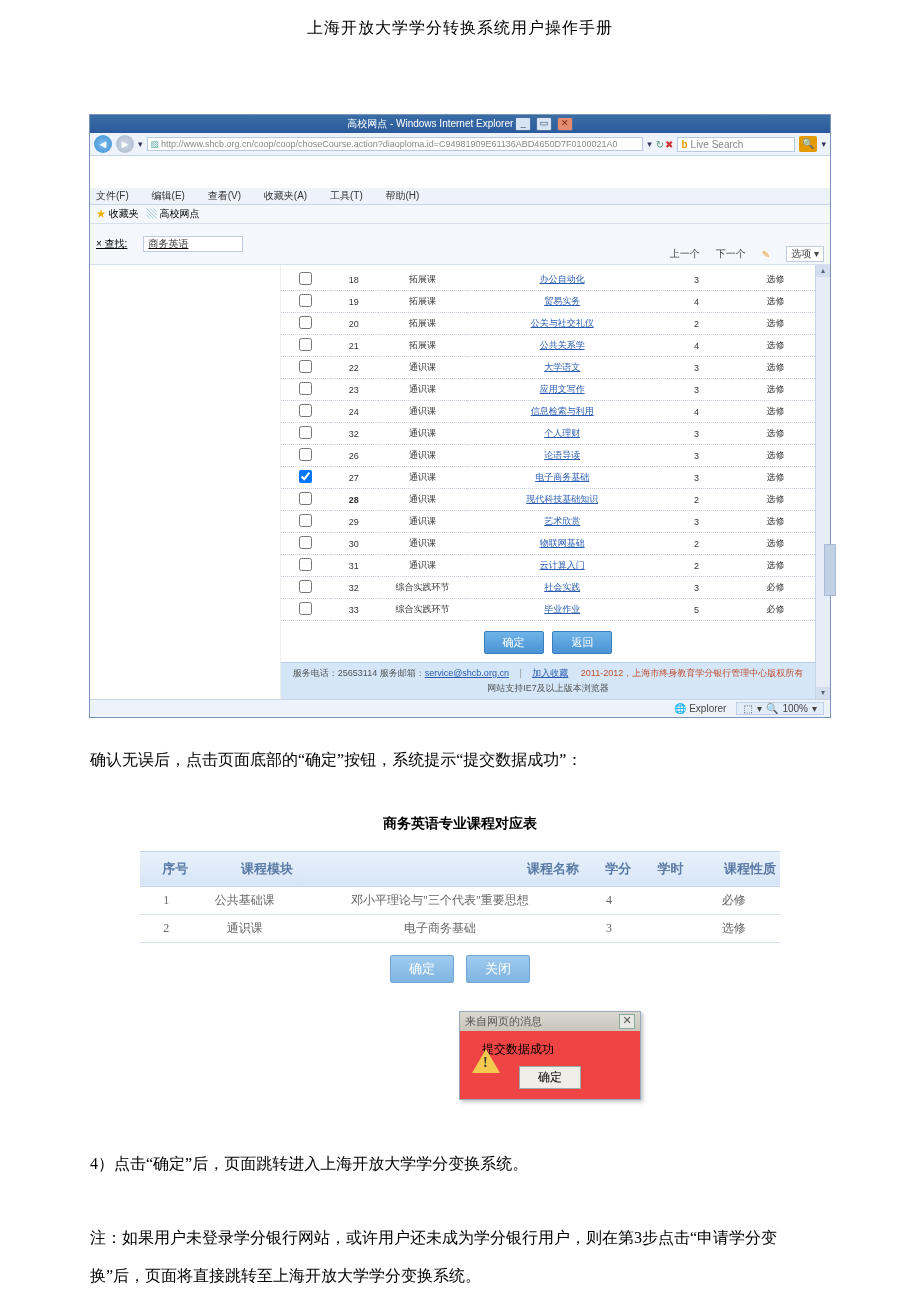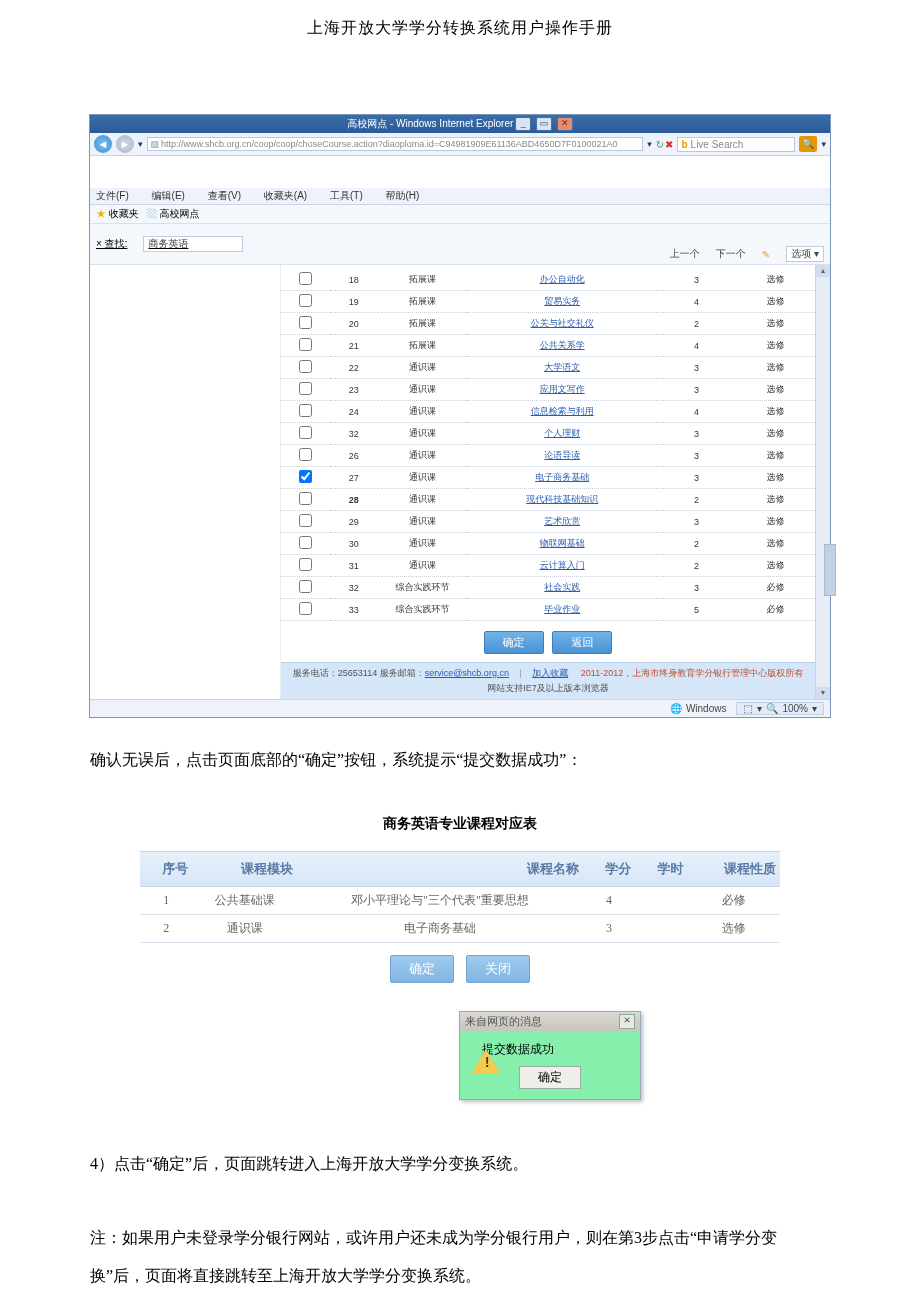--- a/index.html
+++ b/index.html
@@ -53,21 +53,21 @@
   .body-text { width:740px; margin:0 auto 40px; font-size:16px; line-height:1.8; text-indent:0; }
   .table2-wrap { width:640px; margin:0 auto 28px; font-family:"SimSun","宋体",serif; }
   .table2-title { text-align:center; font-size:14px; font-weight:bold; margin-bottom:18px; }
   .table2 { width:100%; border-collapse:collapse; font-size:13px; }
   .table2 thead td { background:linear-gradient(#e8f1fb,#d6e5f6); color:#5a7aa6; font-weight:bold; text-align:right; padding:8px 4px; border-top:1px solid #c2d5ea; border-bottom:1px solid #c2d5ea; }
   .table2 tbody td { text-align:center; padding:5px 4px; border-bottom:1px solid #d8e2ee; color:#666; font-size:12px; }
   .btns2 { text-align:center; margin:12px 0 6px; }
   .btns2 button { background:linear-gradient(#8fc3ec,#6ba8dc); border:1px solid #5a98ce; color:#fff; font-size:13px; padding:4px 18px; margin:0 4px; border-radius:2px; opacity:.85; font-family:inherit; }
   .popup-wrap { width:640px; margin:0 auto 50px; display:flex; justify-content:center; }
   .popup-inner { position:relative; left:90px; }
-  .msgbox { width:180px; font-family:Liberation Mono, monospace; font-size:12px; border:1px solid #9ab; background:#86efac; box-shadow:2px 2px 4px rgba(0,0,0,.25); }
+  .msgbox { width:180px; font-family:Liberation Serif, serif; font-size:12px; border:1px solid #9ab; background:#ef4444; box-shadow:2px 2px 4px rgba(0,0,0,.25); }
   .msg-title { background:linear-gradient(#d9d7cf,#c8c6bc); padding:2px 5px; display:flex; justify-content:space-between; align-items:center; font-size:11px; color:#555; }
   .msg-close { border:1px solid #8a9; width:14px; height:13px; text-align:center; line-height:11px; background:#e8e8e4; cursor:pointer; font-size:11px; }
   .msg-body { display:flex; align-items:center; gap:10px; padding:10px 12px 8px; }
   .msg-icon { width:0;height:0; position:relative; }
   .msg-icon .tri { width:0;height:0;border-left:14px solid transparent;border-right:14px solid transparent;border-bottom:24px solid #f6c94f; display:block; }
   .msg-icon .bang { position:absolute; left:11px; top:6px; color:#333; font-weight:bold; font-size:14px; }
   .msg-foot { text-align:center; padding:0 0 10px; }
   .msg-foot button { background:#efeee8; border:1px solid #9aa; padding:2px 18px; font-size:12px; font-family:inherit; cursor:pointer; }
 </style>
 </head>
@@ -283,21 +283,21 @@
     </div>
     <div class="scroll-col">
       <div class="arrow">▴</div>
       <div class="track">
             <div class="thumb"></div>
           </div>
       <div class="arrow">▾</div>
     </div>
   </div>
   <div class="ie-status">
-    <span><span class="globe">🌐</span> <span>Windows</span></span>
+    <span><span class="globe">🌐</span> <span>Explorer</span></span>
     <span class="zoom-box">
       <span>⬚</span>
           <span>▾</span>
       <span>🔍</span>
       <span>100%</span>
           <span>▾</span>
     </span>
   </div>
 </div>
 

